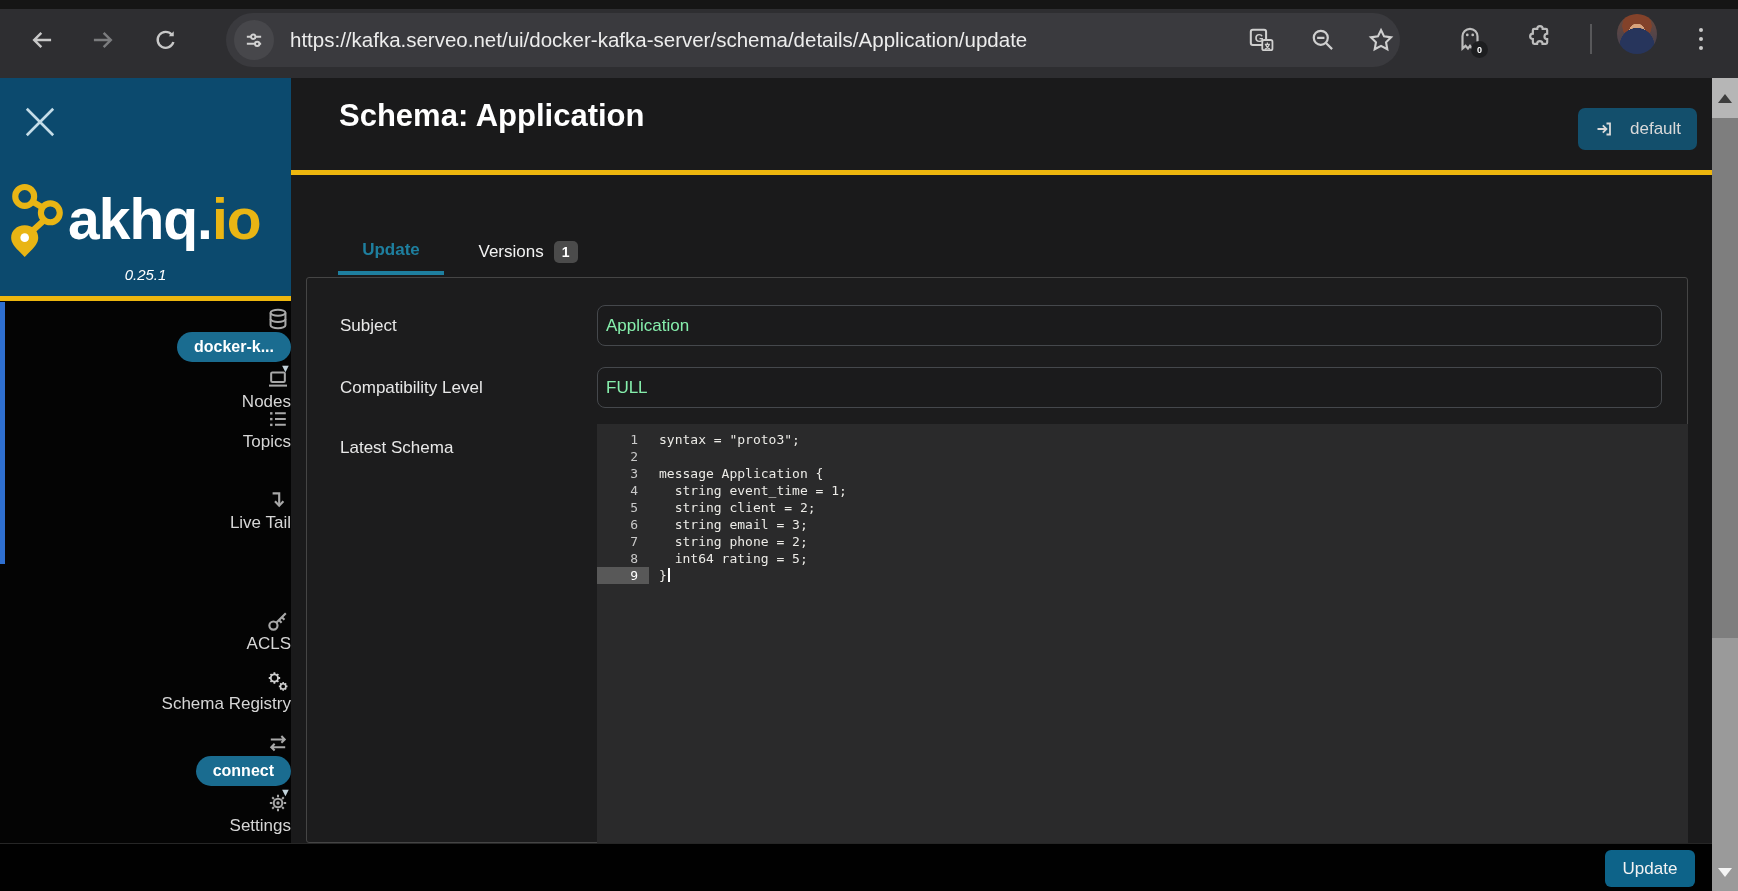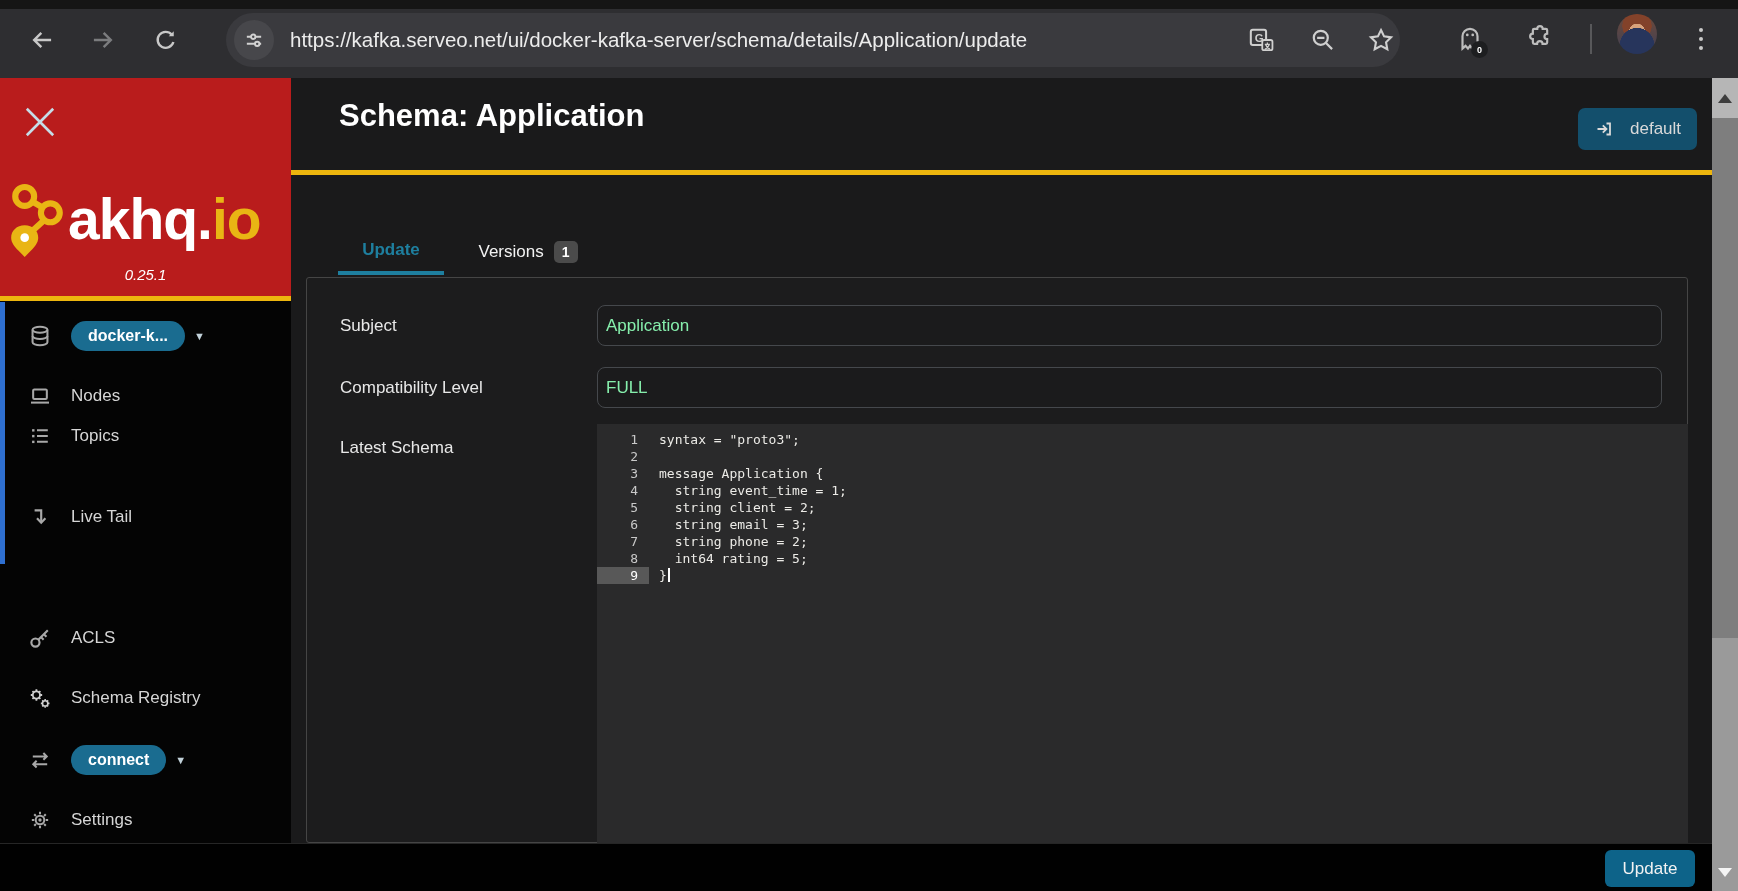--- a/index.html
+++ b/index.html
@@ -20,29 +20,29 @@
     background:
       radial-gradient(circle at 50% 78%, #27355c 0 46%, transparent 47%),
       radial-gradient(circle at 50% 44%, #d7a27c 0 26%, transparent 27%),
       radial-gradient(circle at 50% 30%, #83422a 0 42%, transparent 43%),
       linear-gradient(#6e4a3a, #3c3f55); }
   #kebab { position:absolute; left:1693px; top:21px; width:16px; height:36px; display:flex; flex-direction:column; align-items:center; justify-content:center; gap:5px; }
   #kebab i { width:4px; height:4px; border-radius:50%; background:#c9c9c9; }
 
   
   #sidebar { position:absolute; left:0; top:78px; width:291px; height:765px; background:#040404; }
-  #sidebar-header { position:absolute; left:0; top:0; width:291px; height:218px; background:#b91c1c; }
+  #sidebar-header { position:absolute; left:0; top:0; width:291px; height:218px; background:#0c4a6e; }
   #close-x { position:absolute; left:22px; top:26px; width:36px; height:36px; }
   #logo-row { position:absolute; left:6px; top:100px; width:285px; height:82px; display:flex; align-items:center; }
   #logo-text { font-size:57px; font-weight:bold; color:#ffffff; letter-spacing:-1px; line-height:1; }
   #logo-text .gold { color:#e9b514; }
   #version { position:absolute; left:0; top:188px; width:291px; text-align:center; color:#fff; font-style:italic; font-size:15px; }
   #sidebar-gold { position:absolute; left:0; top:218px; width:291px; height:5px; background:#edb60e; }
   #sidebar-scrollthumb { position:absolute; left:0; top:224px; width:5px; height:262px; background:#2e6fd0; }
-  .nav-item { position:absolute; left:0; width:291px; height:60px; display:flex; align-items:center; }
+  .nav-item { position:absolute; left:0; width:291px; height:60px; display:flex; align-items:flex-end;flex-direction:column; }
   .nav-item .ic { width:26px; height:26px; margin-left:27px; display:flex; align-items:center; justify-content:center; flex:none; }
   .nav-item .lbl { margin-left:18px; color:#d6d6d6; font-size:17px; }
   .pill { margin-left:18px; background:#1a6c90; color:#fff; font-weight:bold; font-size:16px; padding:6px 17px; border-radius:17px; }
   .caret { margin-left:9px; color:#c2d2da; font-size:11px; }
 
   
   #content { position:absolute; left:291px; top:78px; width:1421px; height:765px; background:#1a1a1b; }
   #page-title { position:absolute; left:48px; top:20px; font-size:31px; font-weight:bold; color:#ffffff; }
   #default-btn { position:absolute; left:1287px; top:30px; height:42px; padding:0 16px; background:#134f6c; border-radius:7px; display:flex; align-items:center; gap:16px; color:#d9d9d9; font-size:17px; }
   #content-gold { position:absolute; left:0; top:92px; width:1421px; height:5px; background:#edb60e; }

